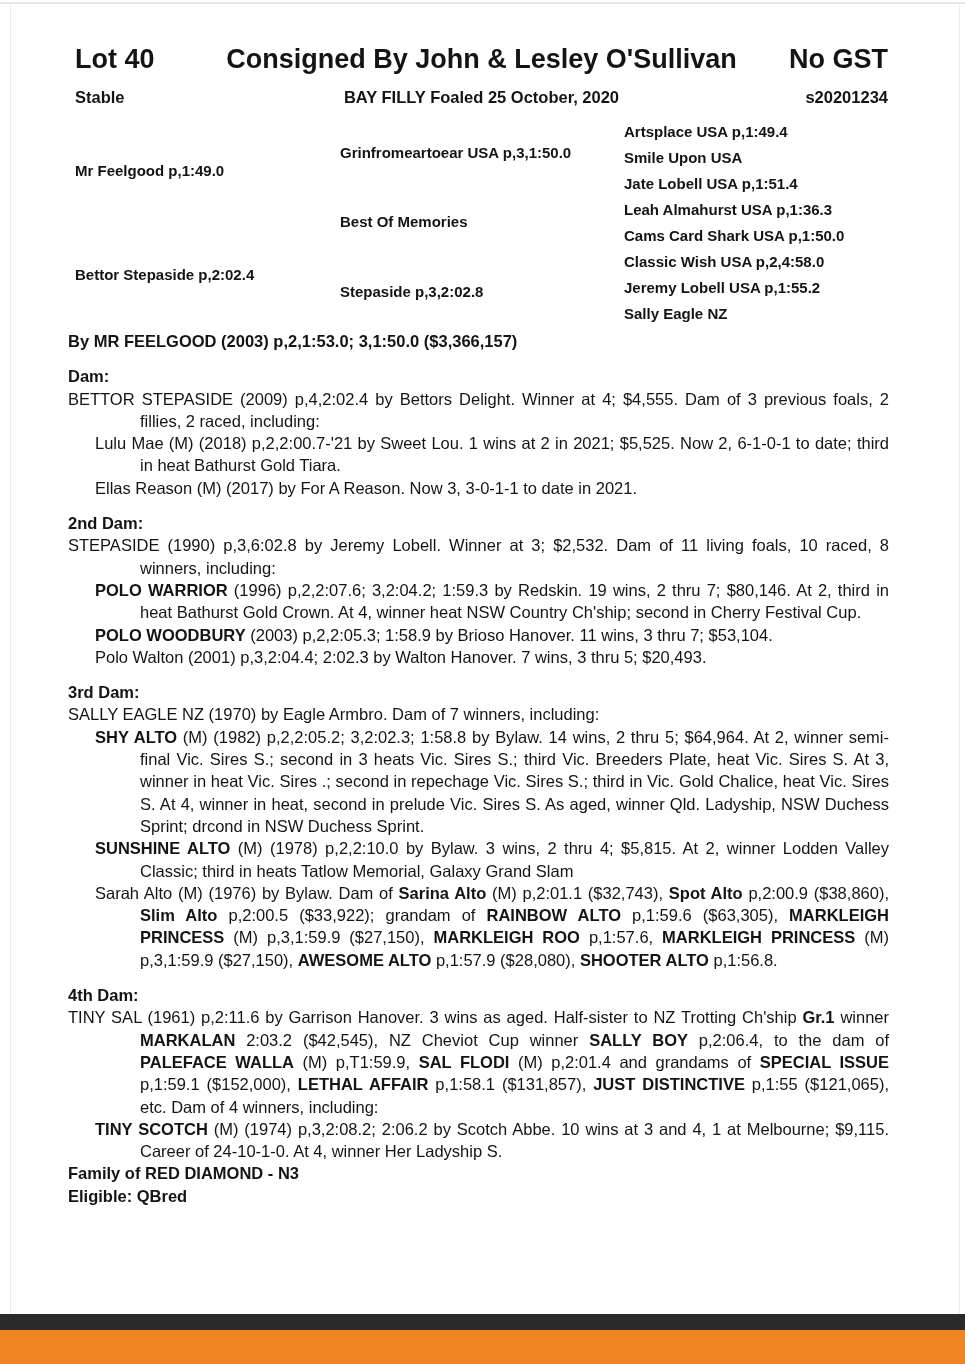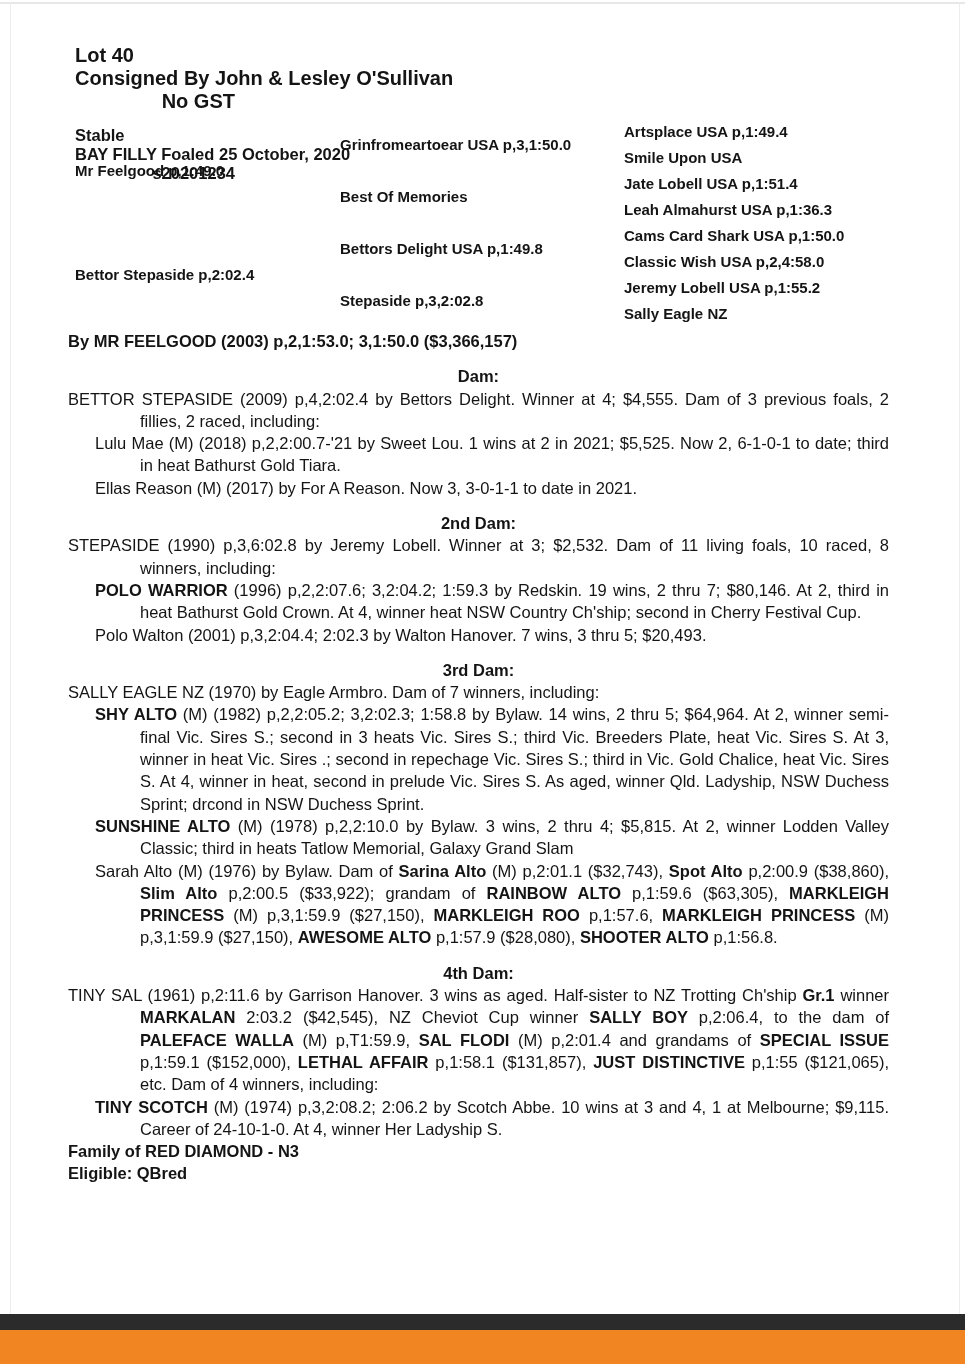--- a/index.html
+++ b/index.html
@@ -10,40 +10,40 @@
   }
   
   .edge { position:absolute; background:#e7e7e7; }
   .edge-top  { left:0; right:0; top:2px; height:2px; }
   .edge-left { left:10px; top:2px; width:1px; bottom:50px; background:#ededed; }
   .edge-right{ left:959px; top:2px; width:1px; bottom:50px; background:#ededed; }
 
   
   .hdr { position:absolute; left:75px; right:77px; top:44px; }
   .h-row { display:flex; align-items:baseline; font-weight:bold; }
-  .h-row1 { font-size:20px;flex-direction:column; }
-  .h-row2 { font-size:16.5px; margin-top:13px;flex-direction:column; }
+  .h-row1 { font-size:27px; }
+  .h-row2 { font-size:16.5px; margin-top:13px; }
   .h-left   { width:160px; text-align:left; white-space:nowrap; }
   .h-center { flex:1; text-align:center; white-space:nowrap; }
   .h-right  { width:160px; text-align:right; white-space:nowrap; }
 
   
   .pedigree { position:absolute; left:75px; top:118px; width:865px; height:208px; }
   .pcol { position:absolute; top:0; bottom:0; display:flex; flex-direction:column; }
   .pcol1 { left:0;     width:265px; }
   .pcol2 { left:265px; width:268px; }
   .pcol3 { left:549px; width:332px; }
   .pcell { flex:1; display:flex; align-items:center; font-weight:bold;
            font-size:15px; white-space:nowrap; }
 
   
   .main { position:absolute; left:68px; top:330px; width:821px;
           font-size:16.5px; line-height:22.3px; }
   .byline { font-weight:bold; margin-bottom:7px; }
-  .sec-label { font-weight:bold; margin-top:13px;text-align:center; }
+  .sec-label { font-weight:bold; margin-top:13px; }
   p.p-top { margin:0; padding-left:72px; text-indent:-72px; text-align:justify; }
   p.p-sub { margin:0; padding-left:72px; text-indent:-45px; text-align:justify; }
   .fam { font-weight:bold; }
 
   
   .bar-dark   { position:absolute; left:0; right:0; top:1314px; height:16px; background:#2b2b2b; }
   .bar-orange { position:absolute; left:0; right:0; top:1330px; height:34px; background:#f08522; }
 </style>
 </head>
 <body>
@@ -68,21 +68,20 @@
   </header>
 
   <section class="pedigree">
     <div class="pcol pcol1">
         <div class="pcell">Mr Feelgood p,1:49.0</div>
         <div class="pcell">Bettor Stepaside p,2:02.4</div>
       </div>
     <div class="pcol pcol2">
         <div class="pcell">Grinfromeartoear USA p,3,1:50.0</div>
         <div class="pcell">Best Of Memories</div>
-        <div class="pcell">Bettors Delight USA p,1:49.8</div>
         <div class="pcell">Stepaside p,3,2:02.8</div>
       </div>
     <div class="pcol pcol3">
         <div class="pcell">Artsplace USA p,1:49.4</div>
         <div class="pcell">Smile Upon USA</div>
         <div class="pcell">Jate Lobell USA p,1:51.4</div>
         <div class="pcell">Leah Almahurst USA p,1:36.3</div>
         <div class="pcell">Cams Card Shark USA p,1:50.0</div>
         <div class="pcell">Classic Wish USA p,2,4:58.0</div>
         <div class="pcell">Jeremy Lobell USA p,1:55.2</div>
@@ -93,20 +92,21 @@
   <main class="main">
     <div class="byline">By MR FEELGOOD (2003) p,2,1:53.0; 3,1:50.0 ($3,366,157)</div>
     <div>
         <div class="sec-label">Dam:</div>
         <p class="p-top"><span>BETTOR STEPASIDE (2009) p,4,2:02.4 by Bettors Delight. Winner at 4; $4,555. Dam of 3 previous foals, 2 fillies, 2 raced, including:</span></p>
         <p class="p-sub"><span>Lulu Mae (M) (2018) p,2,2:00.7-'21 by Sweet Lou. 1 wins at 2 in 2021; $5,525. Now 2, 6-1-0-1 to date; third in heat Bathurst Gold Tiara.</span></p>
         <p class="p-sub"><span>Ellas Reason (M) (2017) by For A Reason. Now 3, 3-0-1-1 to date in 2021.</span></p>
         <div class="sec-label">2nd Dam:</div>
         <p class="p-top"><span>STEPASIDE (1990) p,3,6:02.8 by Jeremy Lobell. Winner at 3; $2,532. Dam of 11 living foals, 10 raced, 8 winners, including:</span></p>
         <p class="p-sub"><b>POLO WARRIOR</b><span> (1996) p,2,2:07.6; 3,2:04.2; 1:59.3 by Redskin. 19 wins, 2 thru 7; $80,146. At 2, third in heat Bathurst Gold Crown. At 4, winner heat NSW Country Ch'ship; second in Cherry Festival Cup.</span></p>
+        <p class="p-sub"><b>POLO WOODBURY</b><span> (2003) p,2,2:05.3; 1:58.9 by Brioso Hanover. 11 wins, 3 thru 7; $53,104.</span></p>
         <p class="p-sub"><span>Polo Walton (2001) p,3,2:04.4; 2:02.3 by Walton Hanover. 7 wins, 3 thru 5; $20,493.</span></p>
         <div class="sec-label">3rd Dam:</div>
         <p class="p-top"><span>SALLY EAGLE NZ (1970) by Eagle Armbro. Dam of 7 winners, including:</span></p>
         <p class="p-sub"><b>SHY ALTO</b><span> (M) (1982) p,2,2:05.2; 3,2:02.3; 1:58.8 by Bylaw. 14 wins, 2 thru 5; $64,964. At 2, winner semi-final Vic. Sires S.; second in 3 heats Vic. Sires S.; third Vic. Breeders Plate, heat Vic. Sires S. At 3, winner in heat Vic. Sires .; second in repechage Vic. Sires S.; third in Vic. Gold Chalice, heat Vic. Sires S. At 4, winner in heat, second in prelude Vic. Sires S. As aged, winner Qld. Ladyship, NSW Duchess Sprint; drcond in NSW Duchess Sprint.</span></p>
         <p class="p-sub"><b>SUNSHINE ALTO</b><span> (M) (1978) p,2,2:10.0 by Bylaw. 3 wins, 2 thru 4; $5,815. At 2, winner Lodden Valley Classic; third in heats Tatlow Memorial, Galaxy Grand Slam</span></p>
         <p class="p-sub"><span>Sarah Alto (M) (1976) by Bylaw. Dam of </span><b>Sarina Alto</b><span> (M) p,2:01.1 ($32,743), </span><b>Spot Alto</b><span> p,2:00.9 ($38,860), </span><b>Slim Alto</b><span> p,2:00.5 ($33,922); grandam of </span><b>RAINBOW ALTO</b><span> p,1:59.6 ($63,305), </span><b>MARKLEIGH PRINCESS</b><span> (M) p,3,1:59.9 ($27,150), </span><b>MARKLEIGH ROO</b><span> p,1:57.6, </span><b>MARKLEIGH PRINCESS</b><span> (M) p,3,1:59.9 ($27,150), </span><b>AWESOME ALTO</b><span> p,1:57.9 ($28,080), </span><b>SHOOTER ALTO</b><span> p,1:56.8.</span></p>
         <div class="sec-label">4th Dam:</div>
         <p class="p-top"><span>TINY SAL (1961) p,2:11.6 by Garrison Hanover. 3 wins as aged. Half-sister to NZ Trotting Ch'ship </span><b>Gr.1</b><span> winner </span><b>MARKALAN</b><span> 2:03.2 ($42,545), NZ Cheviot Cup winner </span><b>SALLY BOY</b><span> p,2:06.4, to the dam of </span><b>PALEFACE WALLA</b><span> (M) p,T1:59.9, </span><b>SAL FLODI</b><span> (M) p,2:01.4 and grandams of </span><b>SPECIAL ISSUE</b><span> p,1:59.1 ($152,000), </span><b>LETHAL AFFAIR</b><span> p,1:58.1 ($131,857), </span><b>JUST DISTINCTIVE</b><span> p,1:55 ($121,065), etc. Dam of 4 winners, including:</span></p>
         <p class="p-sub"><b>TINY SCOTCH</b><span> (M) (1974) p,3,2:08.2; 2:06.2 by Scotch Abbe. 10 wins at 3 and 4, 1 at Melbourne; $9,115. Career of 24-10-1-0. At 4, winner Her Ladyship S.</span></p>
       </div>

